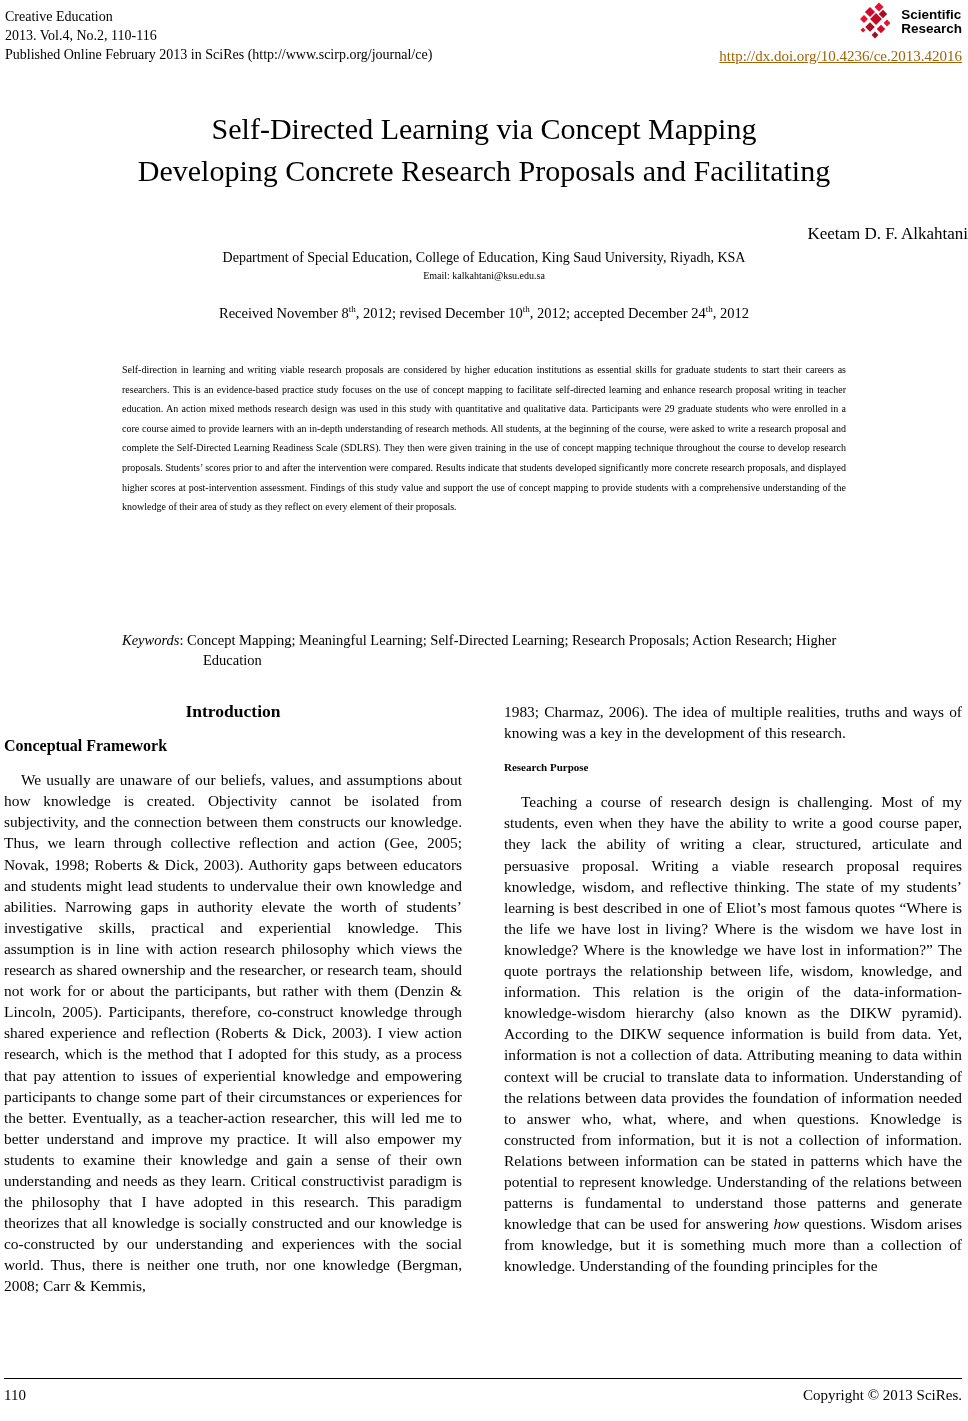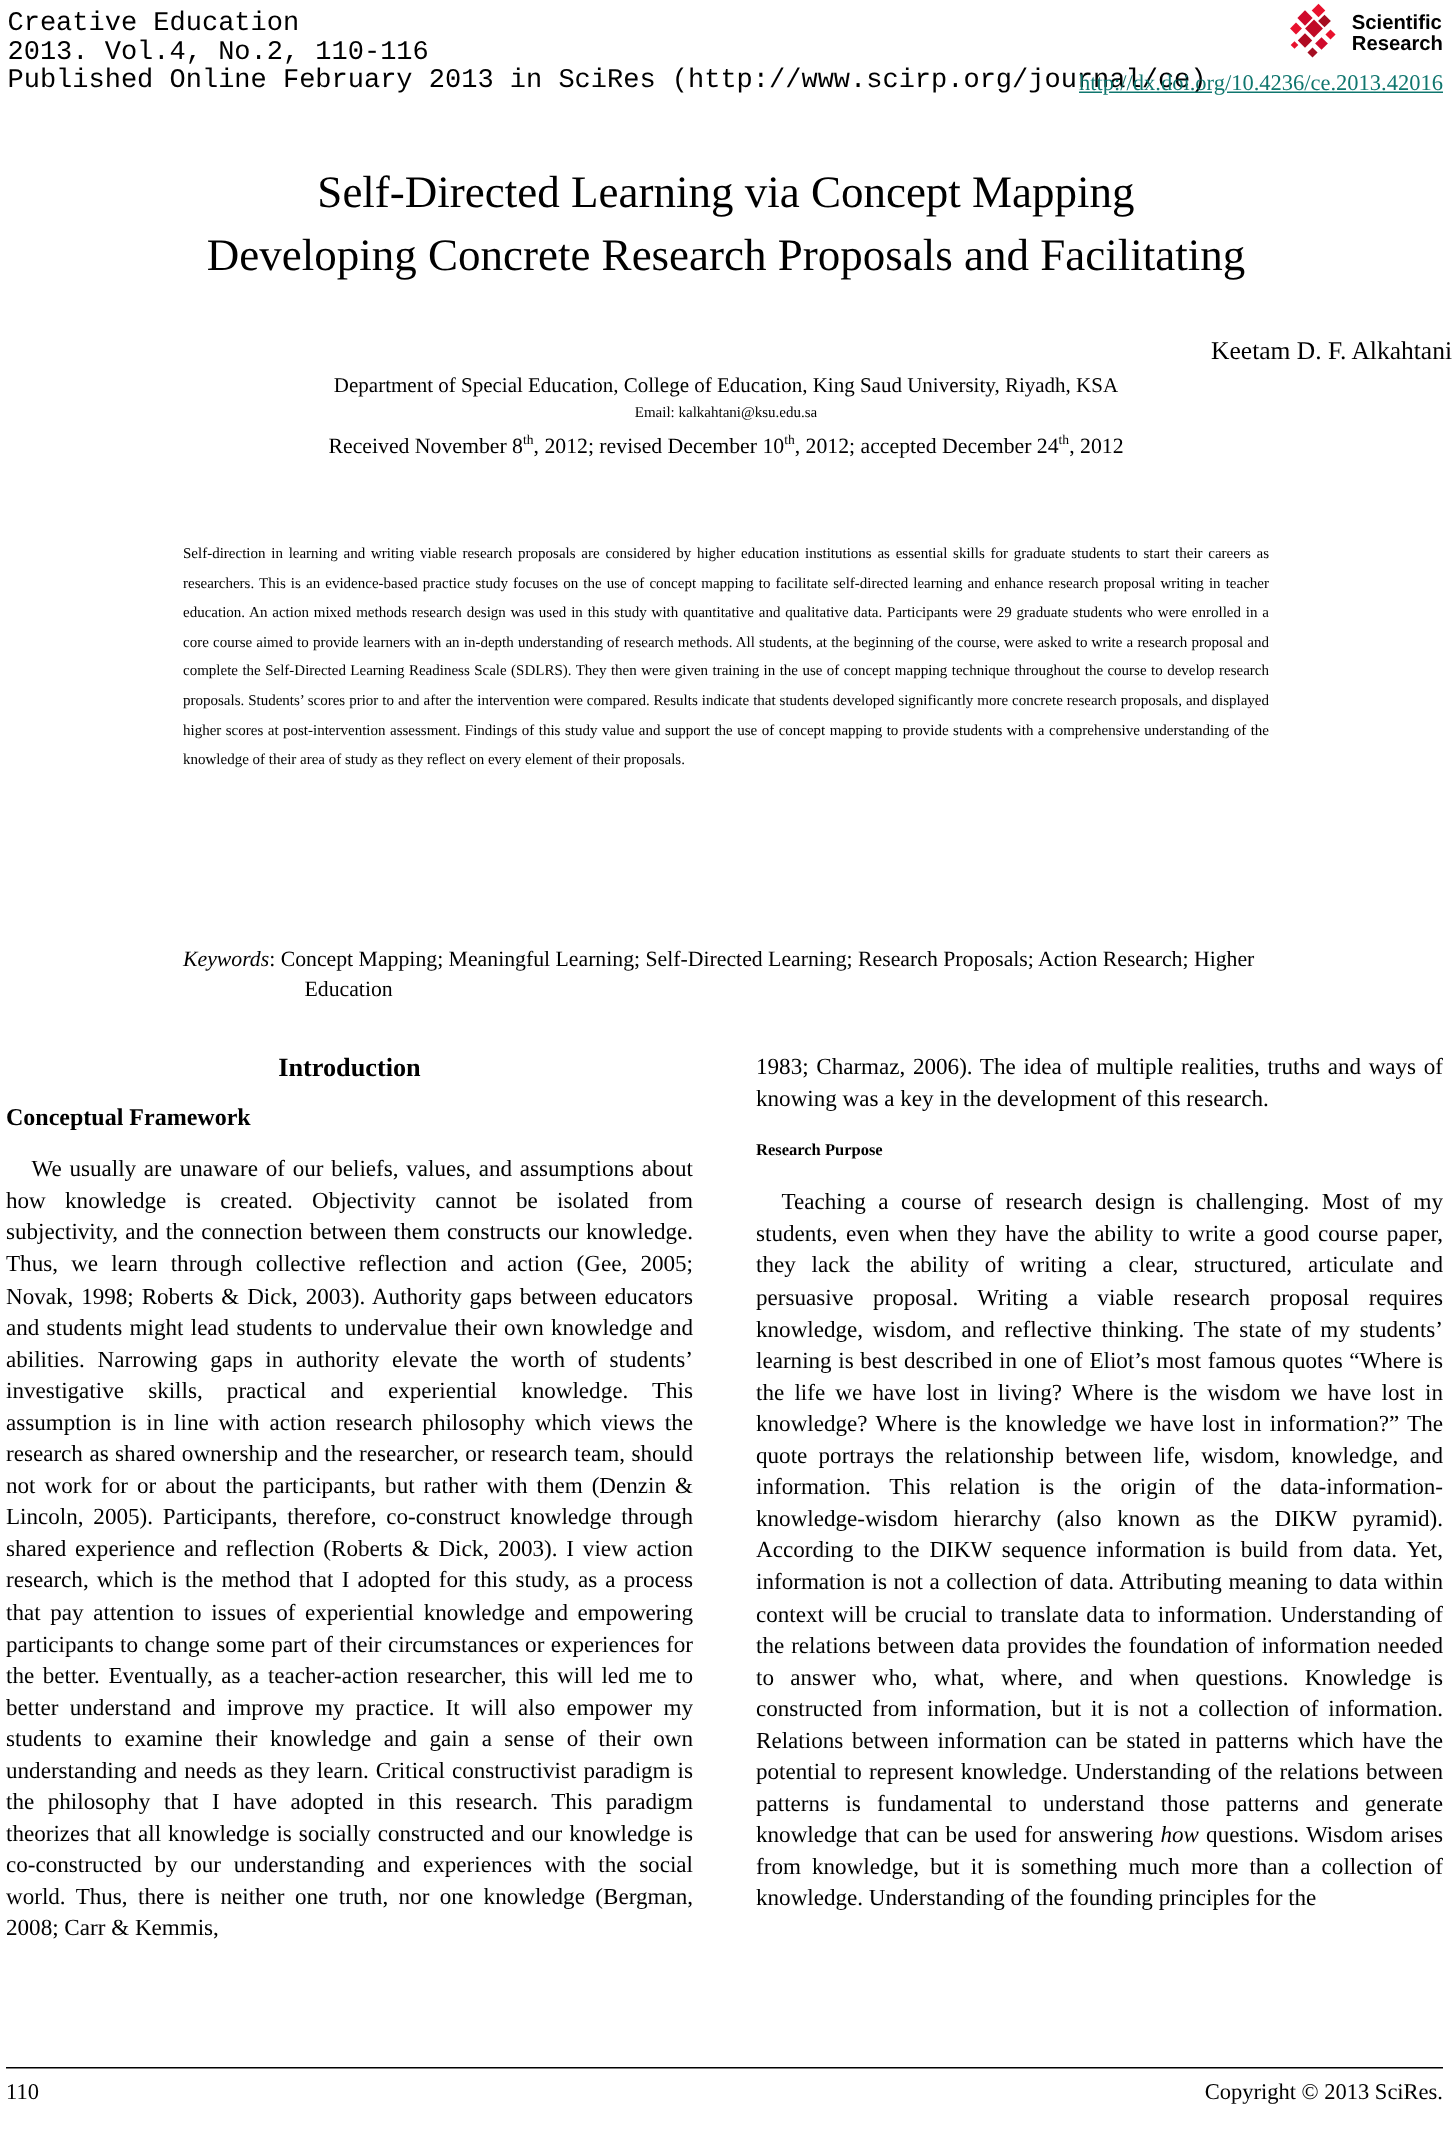--- a/index.html
+++ b/index.html
@@ -8,21 +8,21 @@
     position:relative;
     width:968px; height:1421px;
     background:#ffffff;
     font-family:"Liberation Serif", serif;
     color:#000000;
     overflow:hidden;
   }
   
   .header-left {
     position:absolute; top:7px; left:5px;
-    font-size:18px; line-height:19px;font-family:Liberation Mono, monospace;
+    font-size:14px; line-height:19px;
   }
   .header-right {
     position:absolute; top:2px; right:6px;
     text-align:right;
   }
   .logo-row { display:flex; align-items:center; justify-content:flex-end; gap:5px; }
   .logo-text {
     font-family:"Liberation Sans", sans-serif;
     font-size:13.5px; line-height:14.5px; text-align:left; font-weight:600;
   }
@@ -31,21 +31,21 @@
     font-size:15px; text-decoration:underline;
   }
   
   .title {
     position:absolute; top:108px; left:0; width:100%;
     text-align:center; font-size:30px; line-height:42px; font-weight:normal;
   }
   .author   { position:absolute; top:224px; left:0; width:100%; text-align:right; font-size:17px; }
   .affil    { position:absolute; top:250px; left:0; width:100%; text-align:center; font-size:14px; }
   .email    { position:absolute; top:270px; left:0; width:100%; text-align:center; font-size:10px; }
-  .received { position:absolute; top:290px; left:0; width:100%; text-align:center; font-size:14.5px; }
+  .received { position:absolute; top:305px; left:0; width:100%; text-align:center; font-size:14.5px; }
   .received sup { font-size:9px; vertical-align:super; line-height:0; }
   
   .abstract {
     position:absolute; top:360px; left:122px; width:724px;
     font-size:10px; line-height:19.6px; text-align:justify;
   }
   .keywords {
     position:absolute; top:631px; left:122px; width:724px;
     font-size:14.5px; line-height:19.6px;
     padding-left:81px; text-indent:-81px;
@@ -104,21 +104,21 @@
           <rect x="-3.0" y="-3.0" width="6.0" height="6.0" fill="#cf0a2c" transform="translate(25,27) rotate(45)"></rect>
           <rect x="-1.8" y="-1.8" width="3.6" height="3.6" fill="#e8112d" transform="translate(7,28) rotate(45)"></rect>
           <rect x="-2.4" y="-2.4" width="4.8" height="4.8" fill="#a50d21" transform="translate(19,33) rotate(45)"></rect>
         </g>
       </svg>
       <div class="logo-text">
         <div>Scientific</div>
         <div>Research</div>
       </div>
     </div>
-    <a class="doi-link" href="#" style="color:#0f766e;">http://dx.doi.org/10.4236/ce.2013.42016</a>
+    <a class="doi-link" href="#" style="color:#a16207;">http://dx.doi.org/10.4236/ce.2013.42016</a>
   </div>
 
   <div class="title">
     <div>Self-Directed Learning via Concept Mapping</div>
     <div>Developing Concrete Research Proposals and Facilitating</div>
   </div>
 
   <div class="author">Keetam D. F. Alkahtani</div>
   <div class="affil">Department of Special Education, College of Education, King Saud University, Riyadh, KSA</div>
   <div class="email">Email: kalkahtani@ksu.edu.sa</div>

